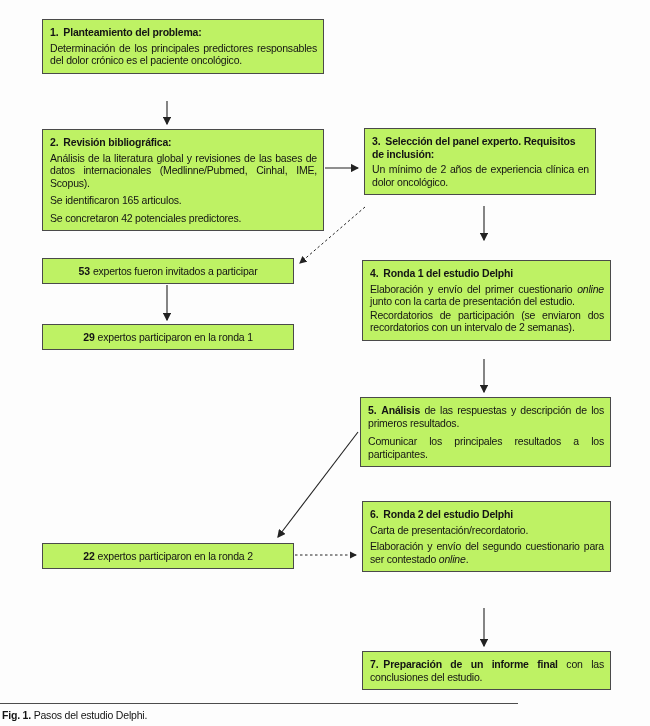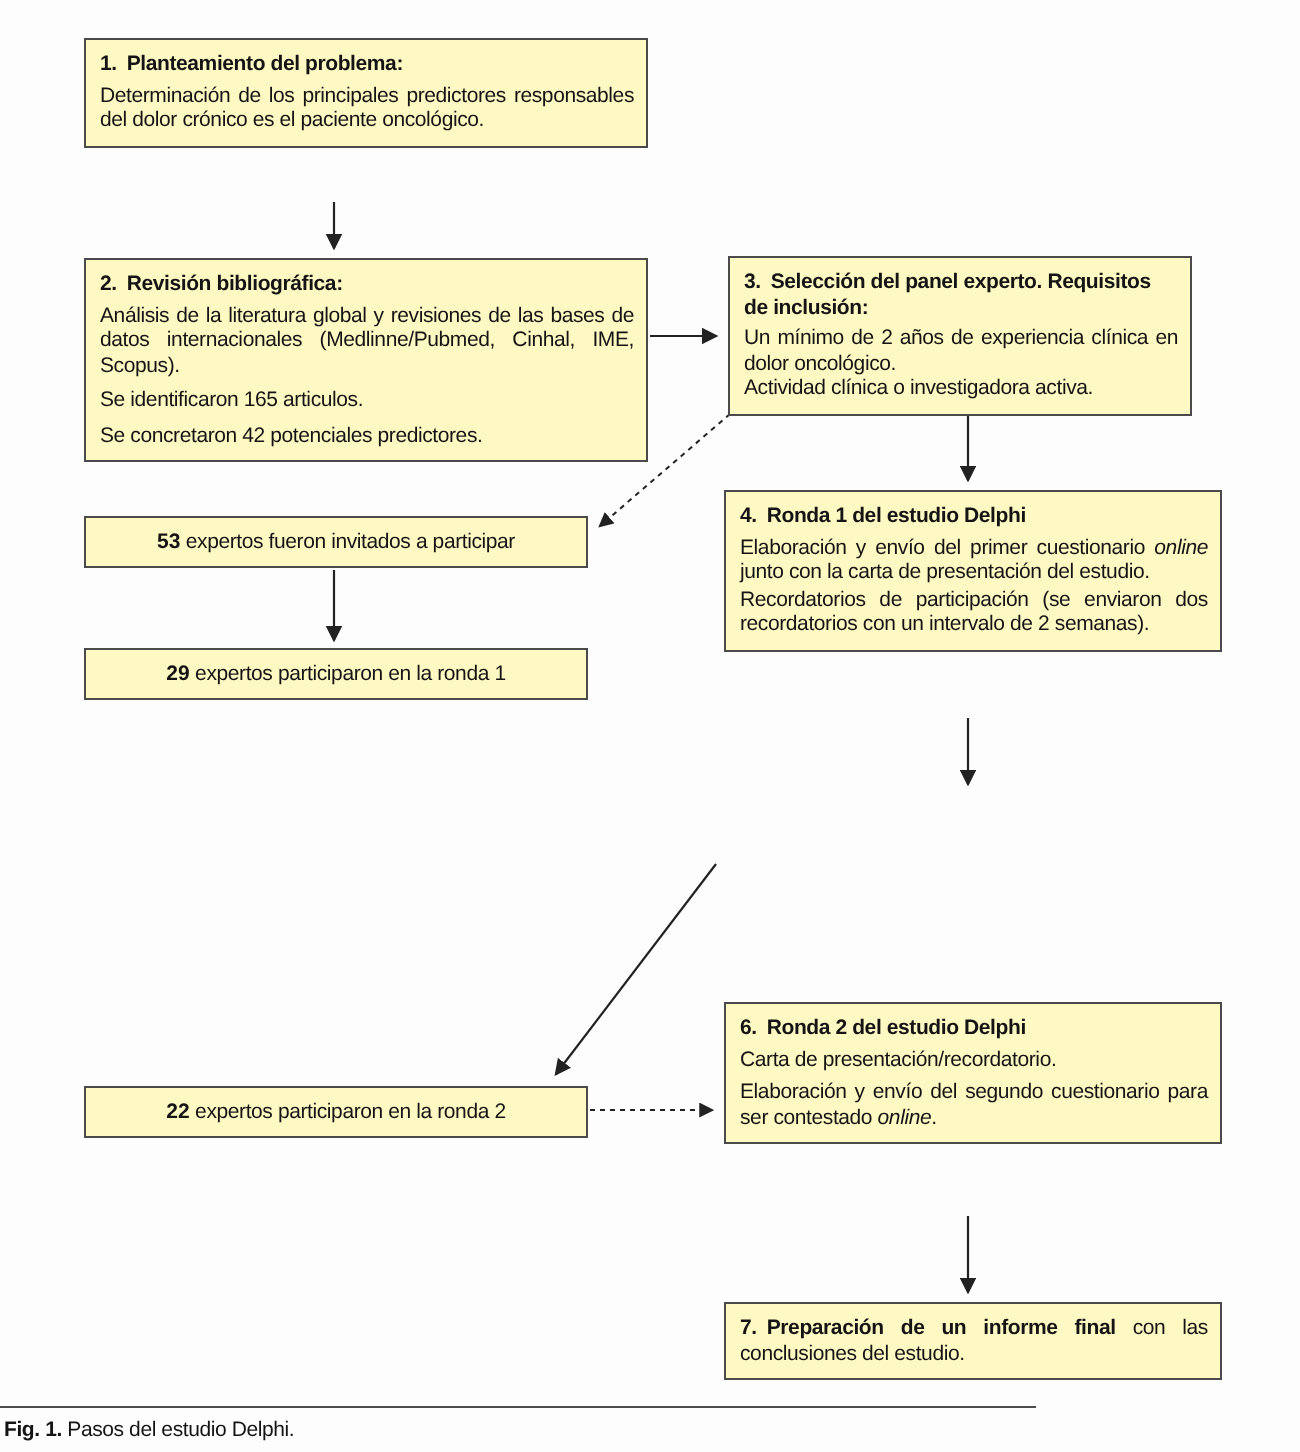--- a/index.html
+++ b/index.html
@@ -18,21 +18,21 @@
     line-height: 12.5px;
     letter-spacing: -0.2px;
   }
   #arrows {
     position: absolute; left: 0; top: 0;
     width: 650px; height: 726px;
     z-index: 1;
   }
   .box {
     position: absolute;
-    background: #fef9c3;
+    background: #bef264;
     border: 1px solid #4a4a4a;
     box-sizing: border-box;
     z-index: 2;
   }
   .big { padding: 6px 6px 6px 7px; }
   .hd { font-weight: bold; margin-bottom: 3px; }
   .num { margin-right: 5px; font-weight: bold; }
   .box p { margin: 0; text-align: justify; }
   .box p.sp5 { margin-top: 5px; }
   .box p.sp4 { margin-top: 4px; }
@@ -87,37 +87,40 @@
   <div class="box big" style="left:42px;top:129px;width:282px">
     <div class="hd"><span class="num">2.</span><span>Revisión bibliográfica:</span></div>
     <p>Análisis de la literatura global y revisiones de las bases de datos internacionales (Medlinne/Pubmed, Cinhal, IME, Scopus).</p>
     <p class="sp5">Se identificaron 165 articulos.</p>
     <p class="sp5">Se concretaron 42 potenciales predictores.</p>
   </div>
 
   <div class="box big" style="left:364px;top:128px;width:232px">
     <div class="hd"><span class="num">3.</span><span>Selección del panel experto. Requisitos de inclusión:</span></div>
     <p>Un mínimo de 2 años de experiencia clínica en dolor oncológico.</p>
-    <p>Actividad clínica o investigadora activa.</p>
   </div>
 
   <div class="box small" style="left:42px;top:258px;width:252px">
     <b>53</b><span> expertos fueron invitados a participar</span>
   </div>
 
   <div class="box small" style="left:42px;top:324px;width:252px">
     <b>29</b><span> expertos participaron en la ronda 1</span>
   </div>
 
-  <div class="box big" style="left:362px;top:245px;width:249px">
+  <div class="box big" style="left:362px;top:260px;width:249px">
     <div class="hd"><span class="num">4.</span><span>Ronda 1 del estudio Delphi</span></div>
     <p><span>Elaboración y envío del primer cuestionario </span><i>online</i><span> junto con la carta de presentación del estudio.</span></p>
     <p class="sp1">Recordatorios de participación (se enviaron dos recordatorios con un intervalo de 2 semanas).</p>
   </div>
 
+  <div class="box big" style="left:360px;top:397px;width:251px">
+    <p><span class="num">5.</span><b>Análisis</b><span> de las respuestas y descripción de los primeros resultados.</span></p>
+    <p class="sp6">Comunicar los principales resultados a los participantes.</p>
+  </div>
 
   <div class="box small" style="left:42px;top:543px;width:252px">
     <b>22</b><span> expertos participaron en la ronda 2</span>
   </div>
 
   <div class="box big" style="left:362px;top:501px;width:249px">
     <div class="hd"><span class="num">6.</span><span>Ronda 2 del estudio Delphi</span></div>
     <p>Carta de presentación/recordatorio.</p>
     <p class="sp4"><span>Elaboración y envío del segundo cuestionario para ser contestado </span><i>online</i><span>.</span></p>
   </div>

